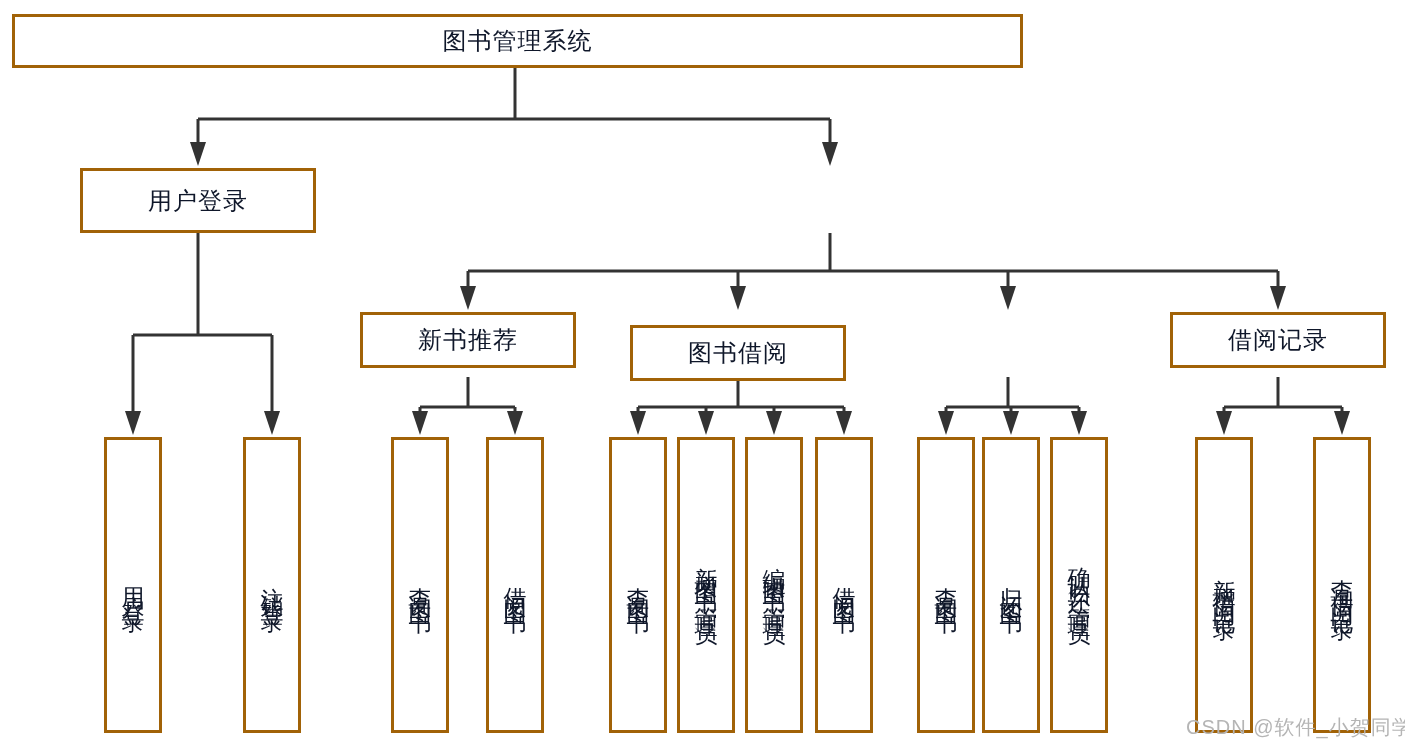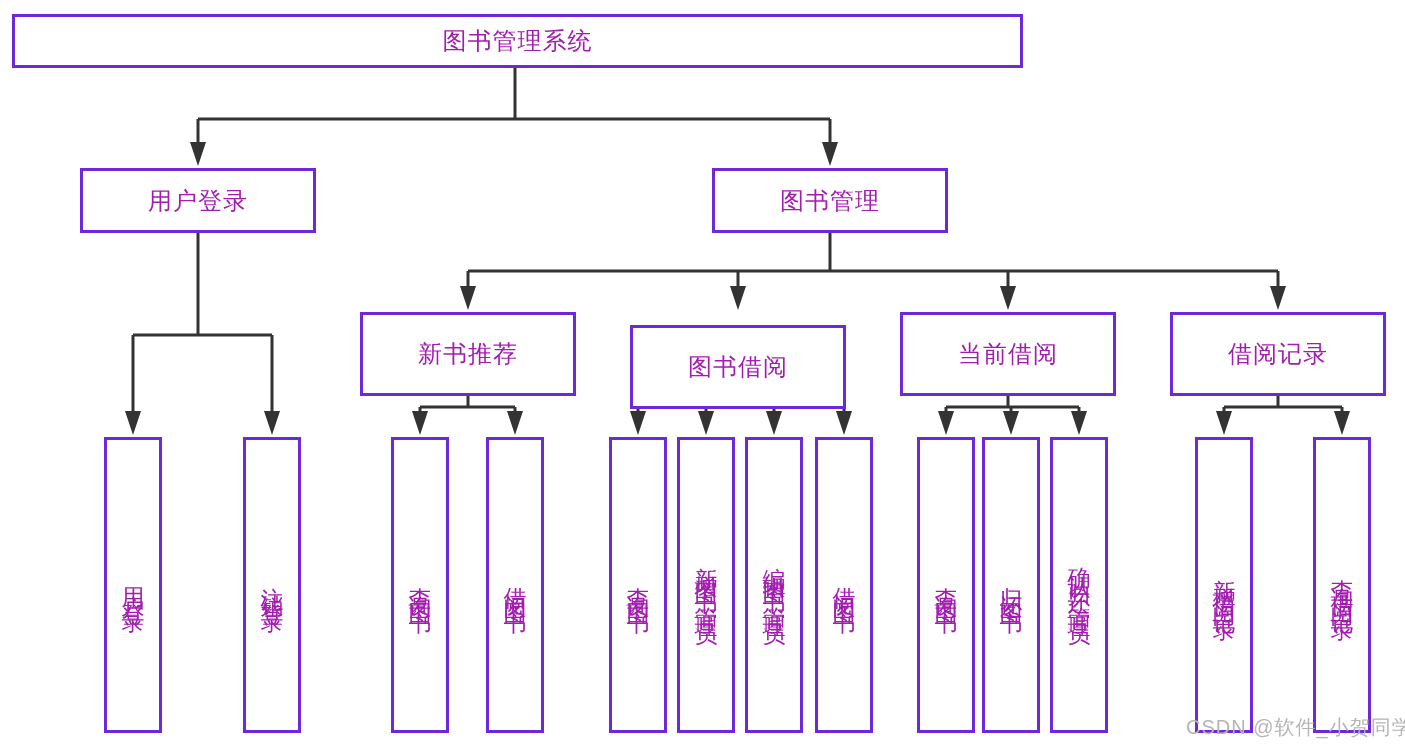--- a/index.html
+++ b/index.html
@@ -14,22 +14,22 @@
   .connectors {
     position: absolute;
     left: 0; top: 0;
     width: 1405px; height: 747px;
     z-index: 1;
   }
   .node {
     position: absolute;
     box-sizing: border-box;
     background: #ffffff;
-    border: 3px solid #6d28d9;
-    color: #a21caf;
+    border: 3px solid #a16207;
+    color: #0f172a;
     display: flex;
     align-items: center;
     justify-content: center;
     z-index: 2;
   }
   .hbox {
     font-size: 24px;
     letter-spacing: 1px;
     white-space: nowrap;
   }
@@ -38,21 +38,21 @@
     text-orientation: mixed;
     font-size: 23px;
     letter-spacing: 8px;
     line-height: 1;
     white-space: nowrap;
   }
   
   .n-root   { left: 12px;   top: 14px;  width: 1011px; height: 54px; }
   .n-login  { left: 80px;   top: 168px; width: 236px;  height: 65px; }
   .n-mgmt   { left: 712px;  top: 168px; width: 236px;  height: 65px; }
-  .n-l3     { top: 312px; height: 84px; width: 216px; }
+  .n-l3     { top: 312px; height: 56px; width: 216px; }
   .n-rec    { left: 360px; }
   .n-bb     { left: 630px; margin-top: 13px; }
   .n-cb     { left: 900px; }
   .n-br     { left: 1170px; }
   .leaf     { top: 437px; height: 296px; width: 58px; }
   .lf-a1 { left: 104px; }  .lf-a2 { left: 243px; }
   .lf-b1 { left: 391px; }  .lf-b2 { left: 486px; }
   .lf-c1 { left: 609px; }  .lf-c2 { left: 677px; }
   .lf-c3 { left: 745px; }  .lf-c4 { left: 815px; }
   .lf-d1 { left: 917px; }  .lf-d2 { left: 982px; }
@@ -139,25 +139,23 @@
       <polygon points="1003,411 1019,411 1011,435"></polygon>
       <polygon points="1071,411 1087,411 1079,435"></polygon>
       <polygon points="1216,411 1232,411 1224,435"></polygon>
       <polygon points="1334,411 1350,411 1342,435"></polygon>
     </g>
   </svg>
 
   <div class="node hbox n-root">图书管理系统</div>
 
   <div class="node hbox n-login">用户登录</div>
-  <div class="node hbox n-mgmt">图书管理</div>
 
   <div class="node hbox n-l3 n-rec">新书推荐</div>
   <div class="node hbox n-l3 n-bb">图书借阅</div>
-  <div class="node hbox n-l3 n-cb">当前借阅</div>
   <div class="node hbox n-l3 n-br">借阅记录</div>
 
   <div class="node vbox leaf lf-a1">用户登录</div>
   <div class="node vbox leaf lf-a2">注销登录</div>
 
   <div class="node vbox leaf lf-b1">查询图书</div>
   <div class="node vbox leaf lf-b2">借阅图书</div>
 
   <div class="node vbox leaf lf-c1">查询图书</div>
   <div class="node vbox leaf lf-c2">新增图书（管理员）</div>

